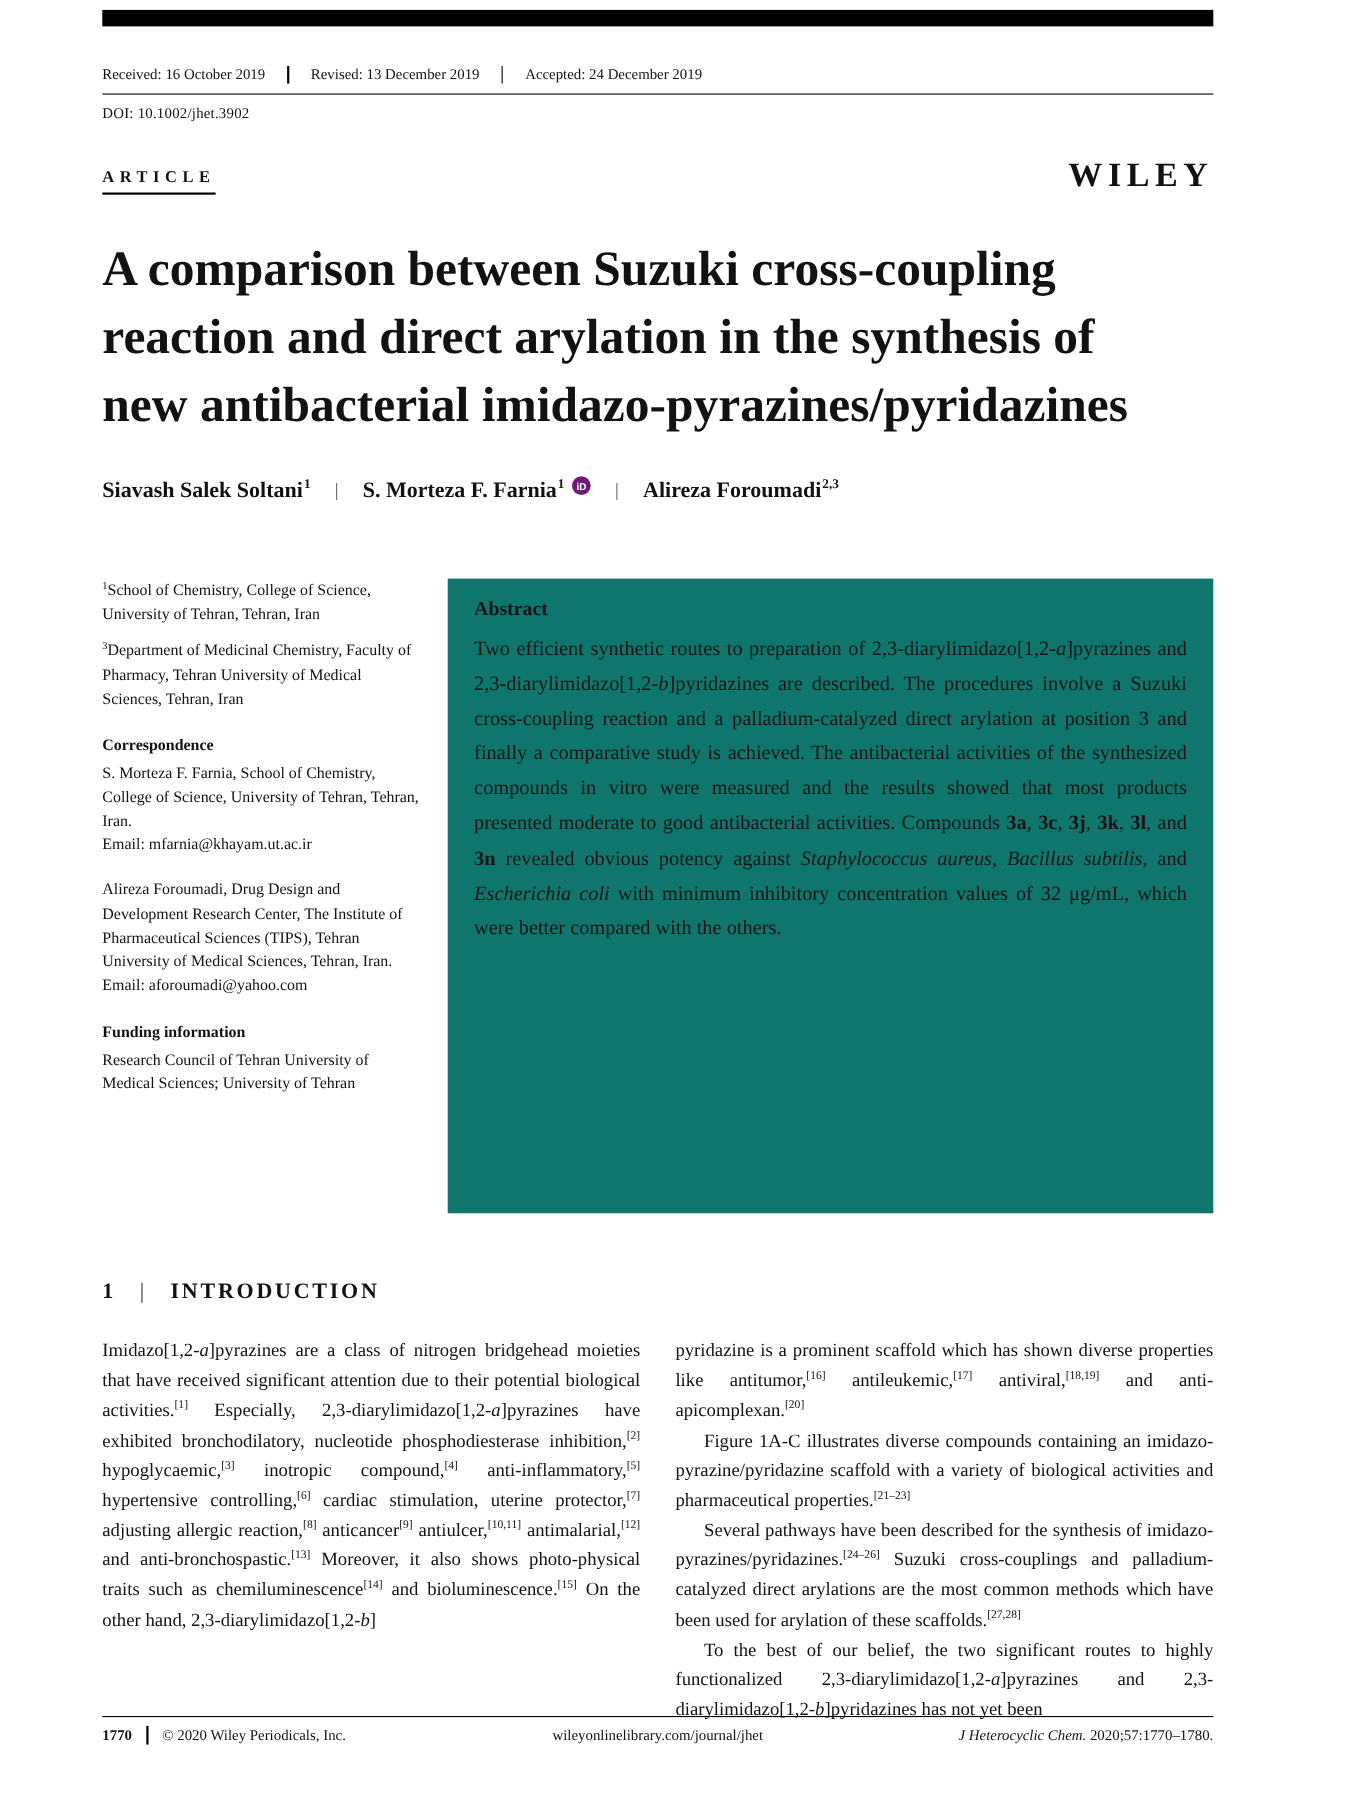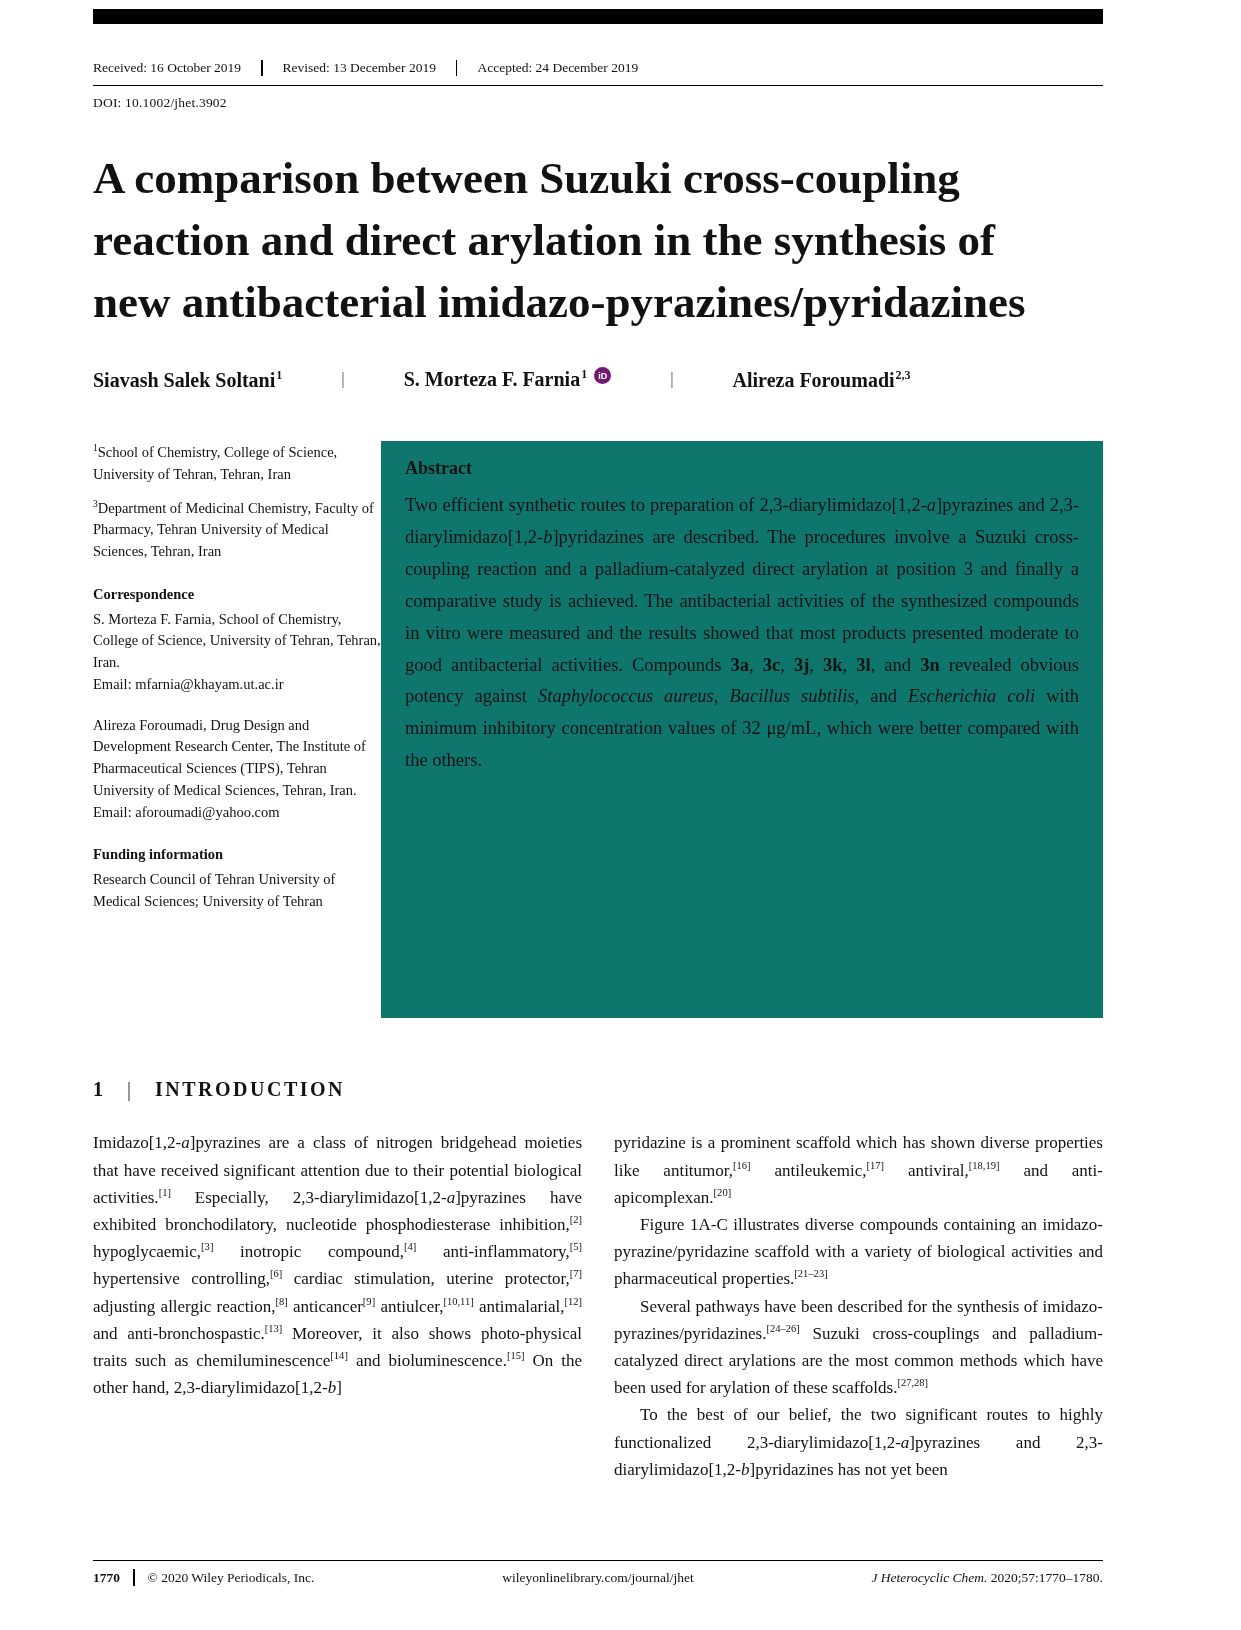--- a/index.html
+++ b/index.html
@@ -19,31 +19,31 @@
   .vsep { width:1.5px; background:#000; }
 
   .doi { margin-top:9px; font-size:13.5px; letter-spacing:0.2px; }
 
   .type-row { margin-top:30px; display:flex; justify-content:space-between; align-items:flex-end; }
   .article-type { font-weight:bold; font-size:15px; letter-spacing:5px; border-bottom:2px solid #000; padding-bottom:5px; }
   .wiley { font-size:31px; letter-spacing:5px; font-weight:600; }
 
   .title { margin-top:36px; font-size:45px; line-height:1.38; font-weight:bold; max-width:980px; }
 
-  .authors { margin-top:34px; display:flex; align-items:center; font-size:20px; font-weight:bold;gap:37px; }
+  .authors { margin-top:34px; display:flex; align-items:center; font-size:20px; font-weight:bold; }
   .authors sup { font-size:12px; margin-left:1px; }
   .asep { margin:0 22px; font-weight:normal; color:#555; font-size:17px; }
   .orcid {
     display:inline-flex; width:17px; height:17px; border-radius:50%;
     color:#fff; font-size:9px; font-weight:bold; font-style:normal;
     align-items:center; justify-content:center; margin-left:7px;
     position:relative; top:-7px; font-family:"Liberation Sans", sans-serif;
   }
 
-  .main { margin-top:50px; display:grid; grid-template-columns:288px 1fr; }
+  .main { margin-top:68px; display:grid; grid-template-columns:288px 1fr; column-gap:26px; }
 
   .sidebar { font-size:14.5px; line-height:1.5; }
   .affil { margin-bottom:11px; }
   .affil sup { font-size:9.5px; }
   .side-heading { font-weight:bold; font-size:14.5px; margin-top:21px; margin-bottom:3px; }
   .corr-block { margin-bottom:19px; }
 
   .abstract-box { background:#e6e7e8; padding:17px 24px; min-height:577px; }
   .abstract-heading { font-weight:bold; font-size:18px; margin-bottom:11px; }
   .abstract-body { font-size:18.5px; line-height:1.72; text-align:justify; }
@@ -76,20 +76,24 @@
     <div class="dates-row">
       <span class="date-item">Received: 16 October 2019</span>
       <span class="vsep"></span>
       <span class="date-item">Revised: 13 December 2019</span>
       <span class="vsep"></span>
       <span class="date-item">Accepted: 24 December 2019</span>
     </div>
 
     <div class="doi">DOI: 10.1002/jhet.3902</div>
 
+    <div class="type-row">
+      <span class="article-type">ARTICLE</span>
+      <span class="wiley">WILEY</span>
+    </div>
 
     <h1 class="title">A comparison between Suzuki cross-coupling reaction and direct arylation in the synthesis of new antibacterial imidazo-pyrazines/pyridazines</h1>
 
     <div class="authors">
       <span class="author"><span>Siavash Salek Soltani</span><sup>1</sup></span>
       <span class="asep">|</span>
       <span class="author"><span>S. Morteza F. Farnia</span><sup>1</sup><span class="orcid" style="background: #701a75;">iD</span></span>
       <span class="asep">|</span>
       <span class="author"><span>Alireza Foroumadi</span><sup>2,3</sup></span>
     </div>

